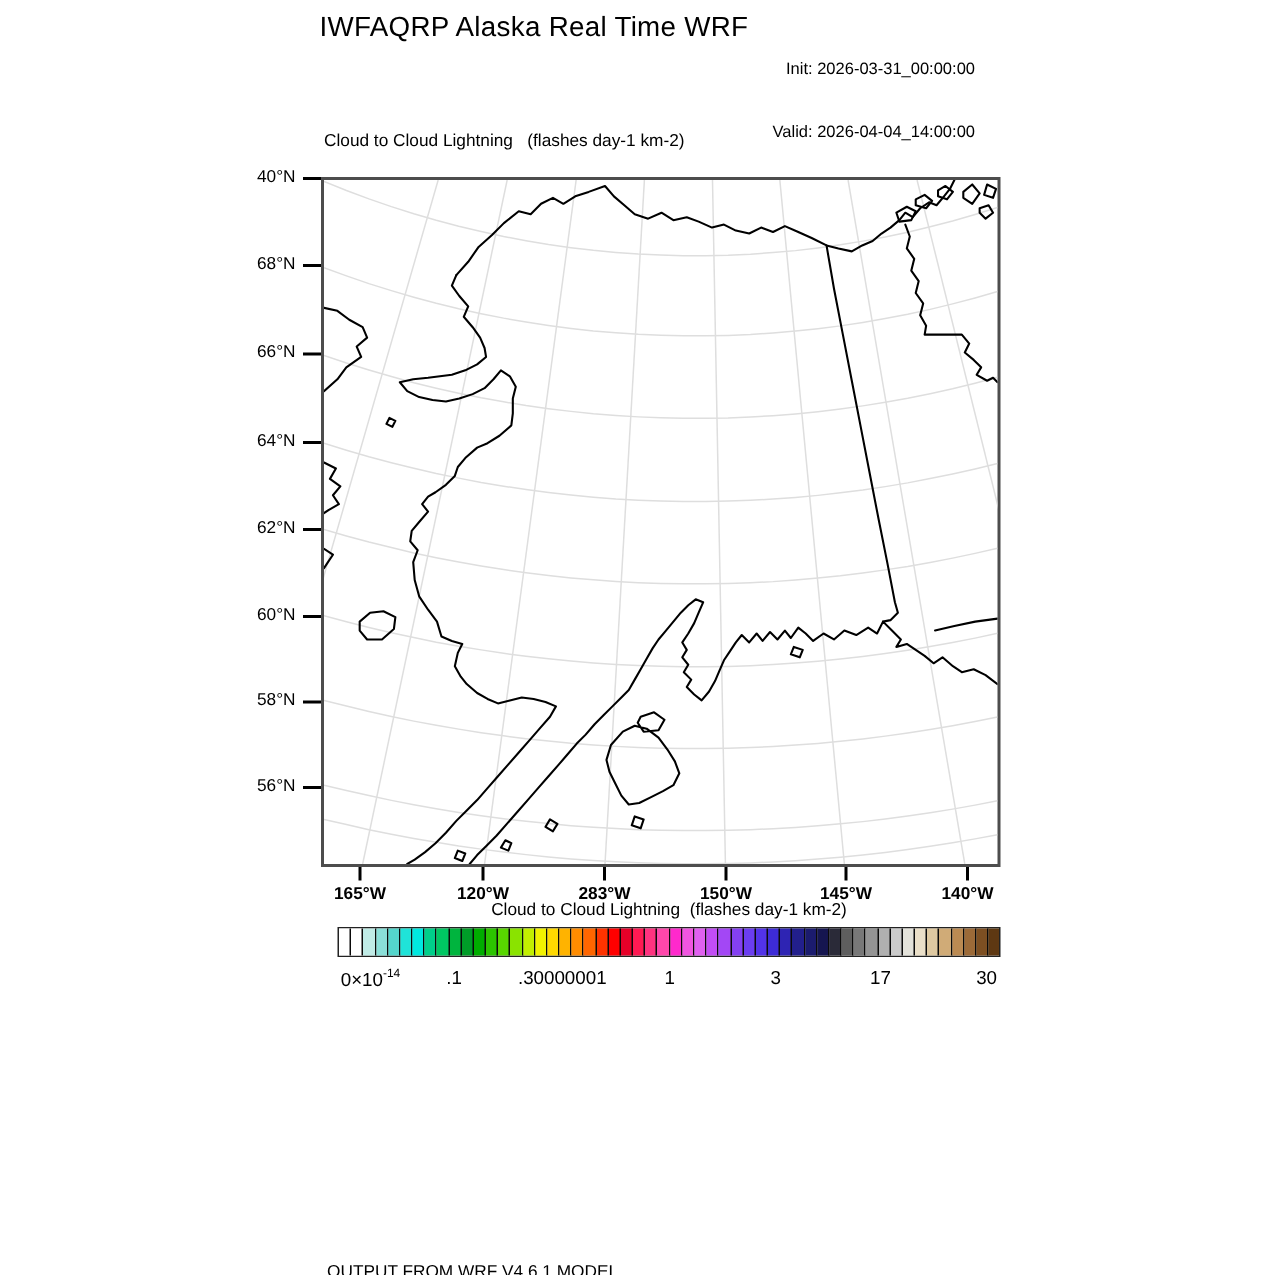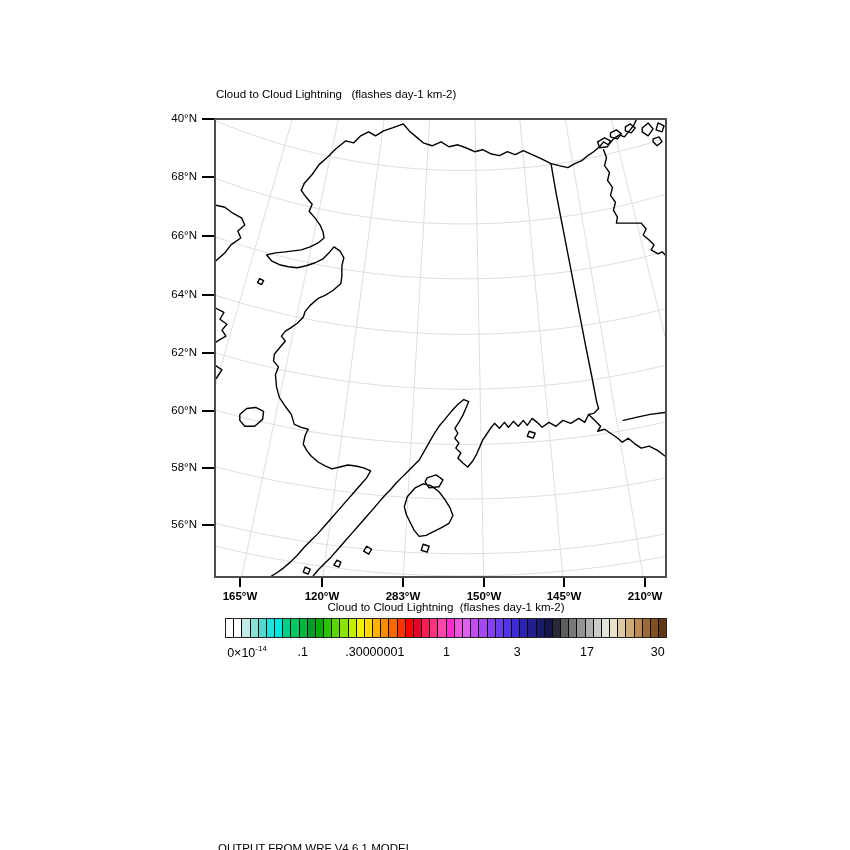--- a/index.html
+++ b/index.html
@@ -22,21 +22,26 @@
   .cb-cell:last-child{border-right:none;}
   .cb-tick-label{position:absolute;top:645px;width:90px;text-align:center;font-size:12.5px;white-space:pre;}
   .cb-tick-label sup{font-size:8px;position:relative;top:-1px;}
   .footer{position:absolute;left:218px;top:815px;font-size:11.5px;line-height:13.5px;white-space:pre;}
 </style>
 </head>
 <body>
 
 <div class="page">
 
+  <div class="title">IWFAQRP Alaska Real Time WRF</div>
 
+  <div class="run-info">
+    <div>Init: 2026-03-31_00:00:00</div>
+    <div>Valid: 2026-04-04_14:00:00</div>
+  </div>
 
   <div class="map-title">Cloud to Cloud Lightning   (flashes day-1 km-2)</div>
 
   <div class="map-frame">
     <svg viewBox="0 0 453 460" preserveAspectRatio="none">
       <g id="graticule" fill="none" stroke="#dedede" stroke-width="1">
           <path d="M 0.0,1.0 L 15.1,7.1 L 30.2,12.7 L 45.3,17.9 L 60.4,22.7 L 75.5,27.1 L 90.6,31.1 L 105.7,34.7 L 120.8,38.0 L 135.9,40.8 L 151.0,43.4 L 166.1,45.5 L 181.2,47.3 L 196.3,48.7 L 211.4,49.8 L 226.5,50.5 L 241.6,50.9 L 256.7,50.9 L 271.8,50.6 L 286.9,49.9 L 302.0,48.8 L 317.1,47.5 L 332.2,45.7 L 347.3,43.6 L 362.4,41.1 L 377.5,38.3 L 392.6,35.1 L 407.7,31.5 L 422.8,27.6 L 437.9,23.2 L 453.0,18.5"></path>
           <path d="M 0.0,59.0 L 15.1,64.5 L 30.2,69.7 L 45.3,74.4 L 60.4,78.8 L 75.5,82.9 L 90.6,86.6 L 105.7,89.9 L 120.8,92.9 L 135.9,95.5 L 151.0,97.8 L 166.1,99.8 L 181.2,101.5 L 196.3,102.8 L 211.4,103.8 L 226.5,104.4 L 241.6,104.8 L 256.7,104.8 L 271.8,104.5 L 286.9,103.9 L 302.0,102.9 L 317.1,101.6 L 332.2,100.0 L 347.3,98.1 L 362.4,95.8 L 377.5,93.2 L 392.6,90.3 L 407.7,87.0 L 422.8,83.3 L 437.9,79.3 L 453.0,75.0"></path>
           <path d="M 0.0,118.0 L 15.1,123.1 L 30.2,127.8 L 45.3,132.2 L 60.4,136.3 L 75.5,140.0 L 90.6,143.4 L 105.7,146.5 L 120.8,149.2 L 135.9,151.7 L 151.0,153.8 L 166.1,155.6 L 181.2,157.2 L 196.3,158.4 L 211.4,159.3 L 226.5,159.9 L 241.6,160.2 L 256.7,160.2 L 271.8,160.0 L 286.9,159.4 L 302.0,158.5 L 317.1,157.3 L 332.2,155.8 L 347.3,154.0 L 362.4,151.9 L 377.5,149.5 L 392.6,146.8 L 407.7,143.7 L 422.8,140.4 L 437.9,136.7 L 453.0,132.7"></path>
           <path d="M 0.0,177.0 L 15.1,181.7 L 30.2,186.1 L 45.3,190.1 L 60.4,193.9 L 75.5,197.4 L 90.6,200.5 L 105.7,203.4 L 120.8,205.9 L 135.9,208.2 L 151.0,210.2 L 166.1,211.9 L 181.2,213.3 L 196.3,214.5 L 211.4,215.3 L 226.5,215.9 L 241.6,216.2 L 256.7,216.2 L 271.8,215.9 L 286.9,215.4 L 302.0,214.6 L 317.1,213.5 L 332.2,212.1 L 347.3,210.4 L 362.4,208.5 L 377.5,206.2 L 392.6,203.7 L 407.7,200.8 L 422.8,197.7 L 437.9,194.3 L 453.0,190.6"></path>
@@ -90,21 +95,21 @@
       <div class="lon-tick-label" style="left: 212px; top: 590px;">165°W</div>
       <div class="lon-tick" style="left: 321px; top: 578px;"></div>
       <div class="lon-tick-label" style="left: 294px; top: 590px;">120°W</div>
       <div class="lon-tick" style="left: 402px; top: 578px;"></div>
       <div class="lon-tick-label" style="left: 375px; top: 590px;">283°W</div>
       <div class="lon-tick" style="left: 483px; top: 578px;"></div>
       <div class="lon-tick-label" style="left: 456px; top: 590px;">150°W</div>
       <div class="lon-tick" style="left: 563px; top: 578px;"></div>
       <div class="lon-tick-label" style="left: 536px; top: 590px;">145°W</div>
       <div class="lon-tick" style="left: 644px; top: 578px;"></div>
-      <div class="lon-tick-label" style="left: 617px; top: 590px;">210°W</div>
+      <div class="lon-tick-label" style="left: 617px; top: 590px;">140°W</div>
     </div>
 
   <div class="cb-label">Cloud to Cloud Lightning  (flashes day-1 km-2)</div>
   <div class="colorbar" id="colorbar">
       <div class="cb-cell" style="background: rgb(255, 255, 255);"></div>
       <div class="cb-cell" style="background: rgb(255, 255, 255);"></div>
       <div class="cb-cell" style="background: rgb(192, 235, 230);"></div>
       <div class="cb-cell" style="background: rgb(138, 223, 216);"></div>
       <div class="cb-cell" style="background: rgb(84, 214, 204);"></div>
       <div class="cb-cell" style="background: rgb(31, 227, 216);"></div>

